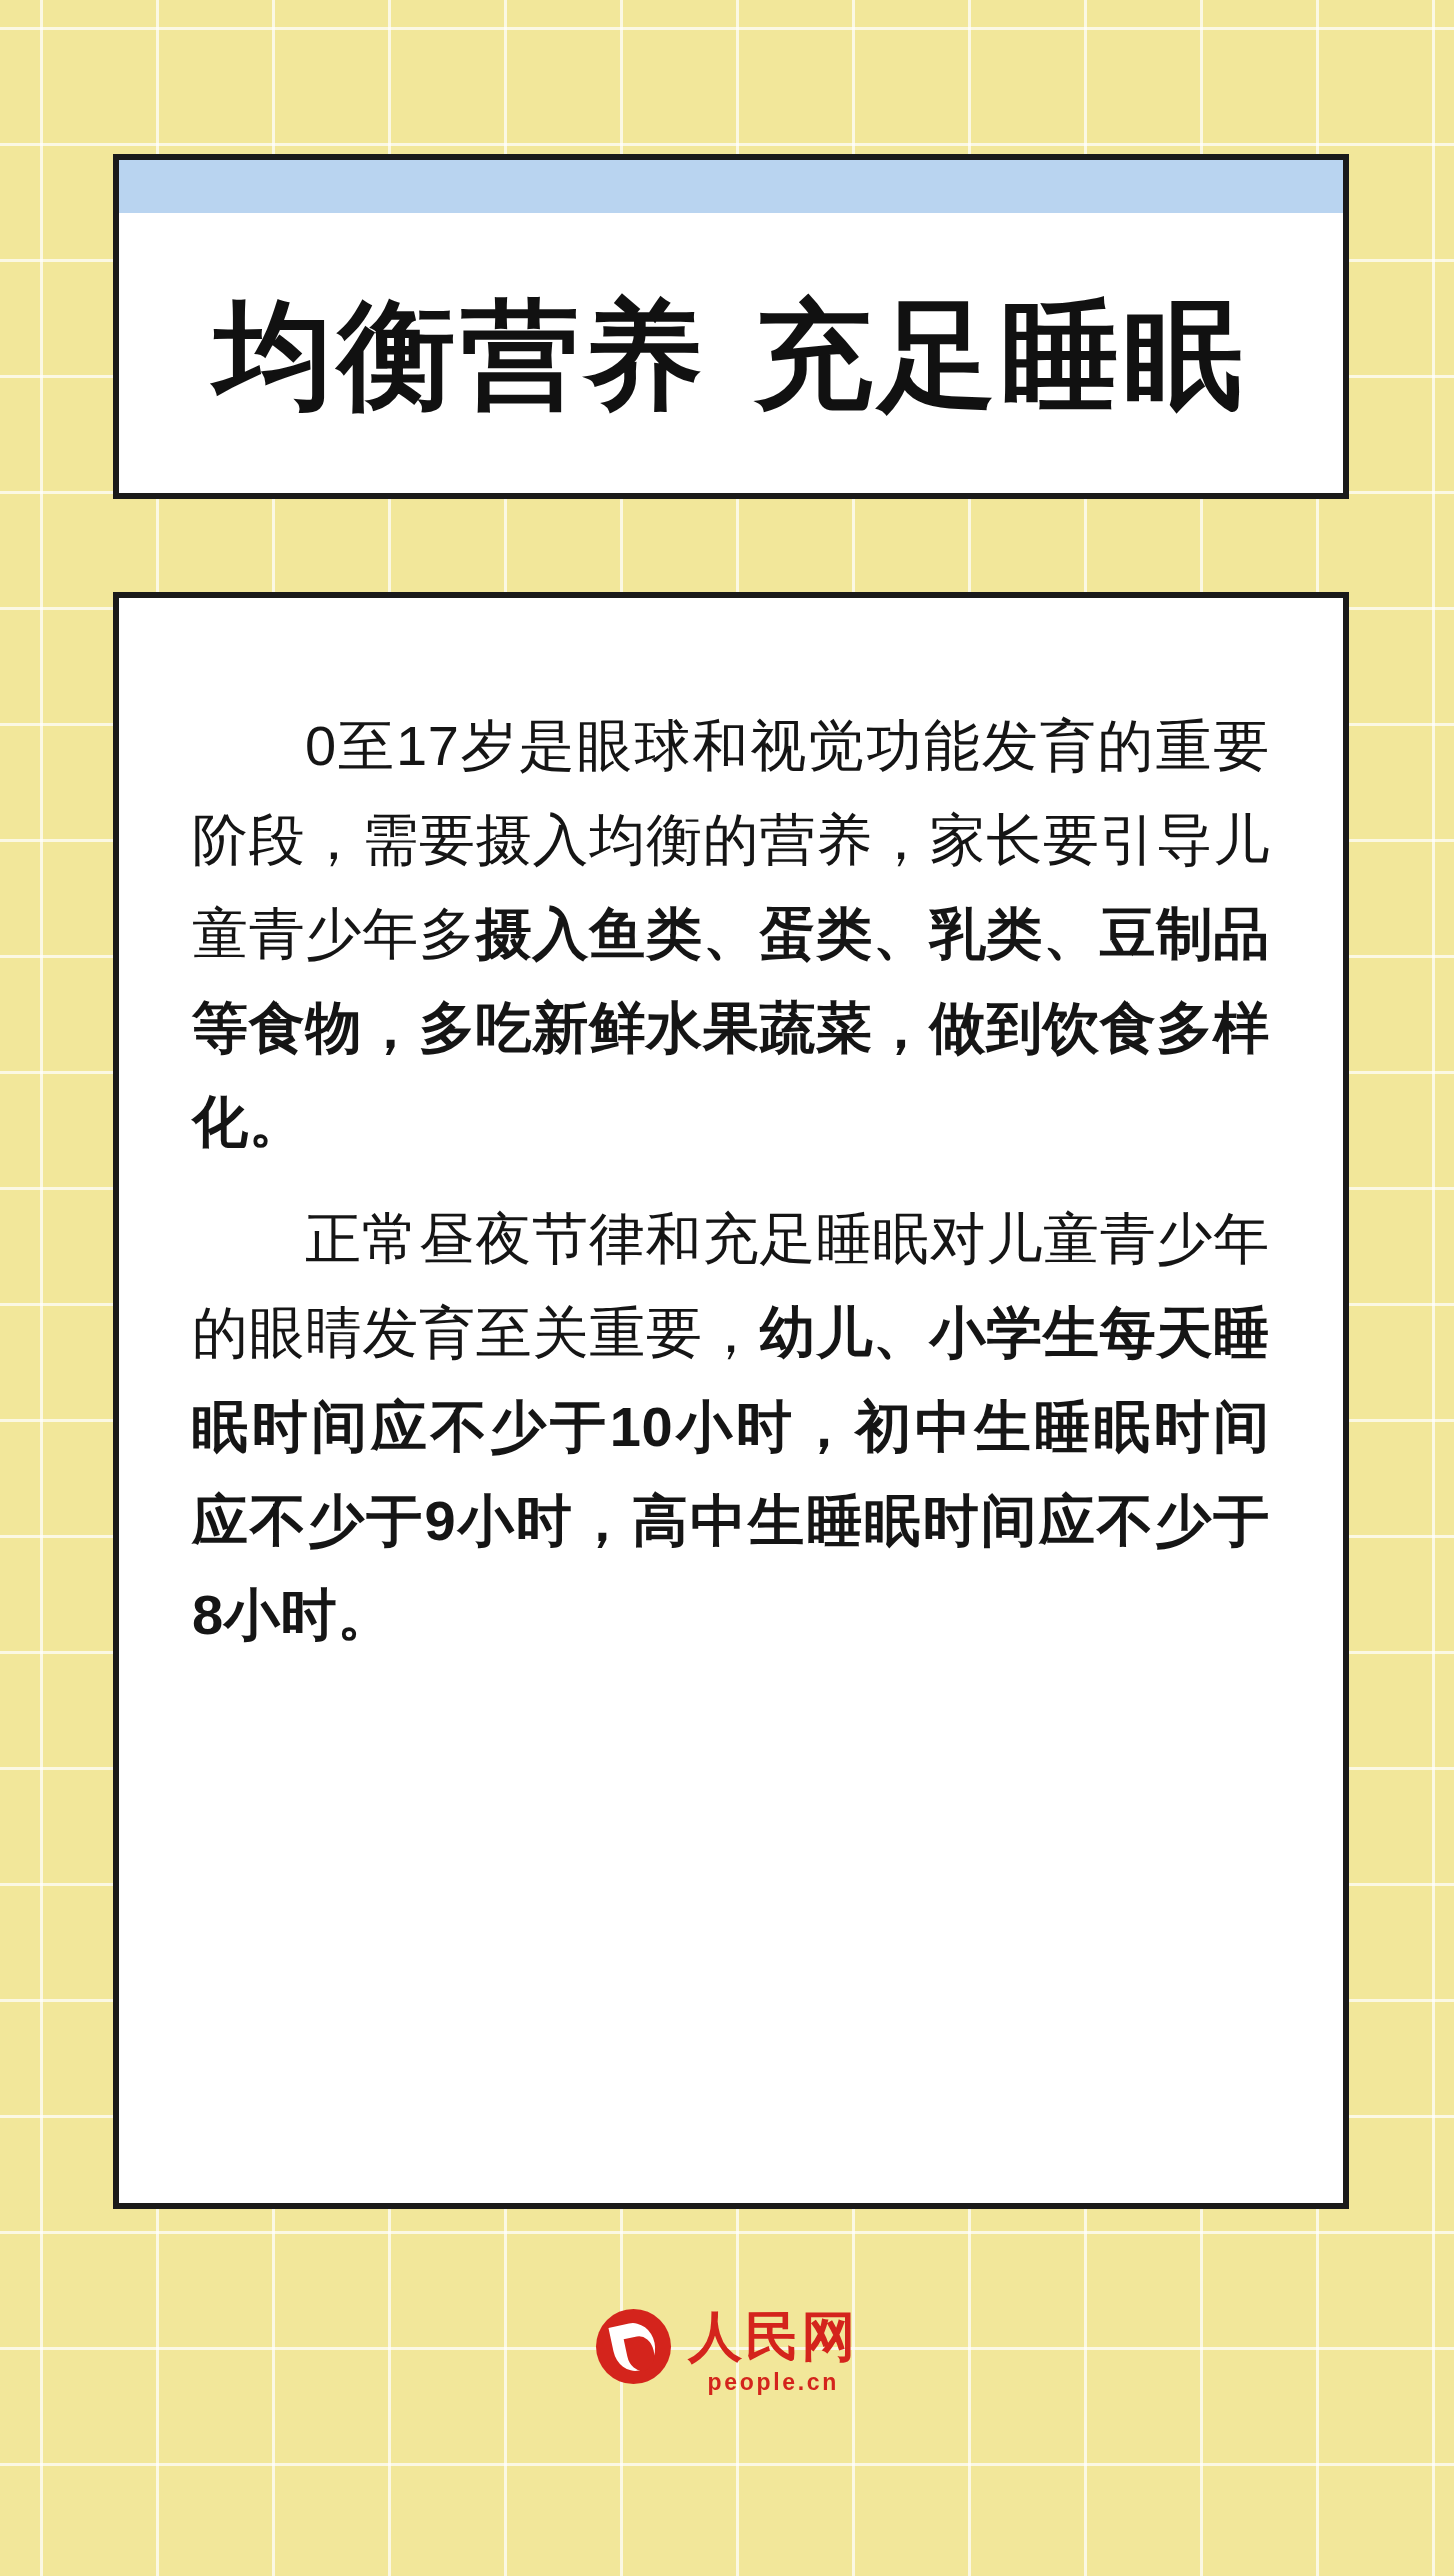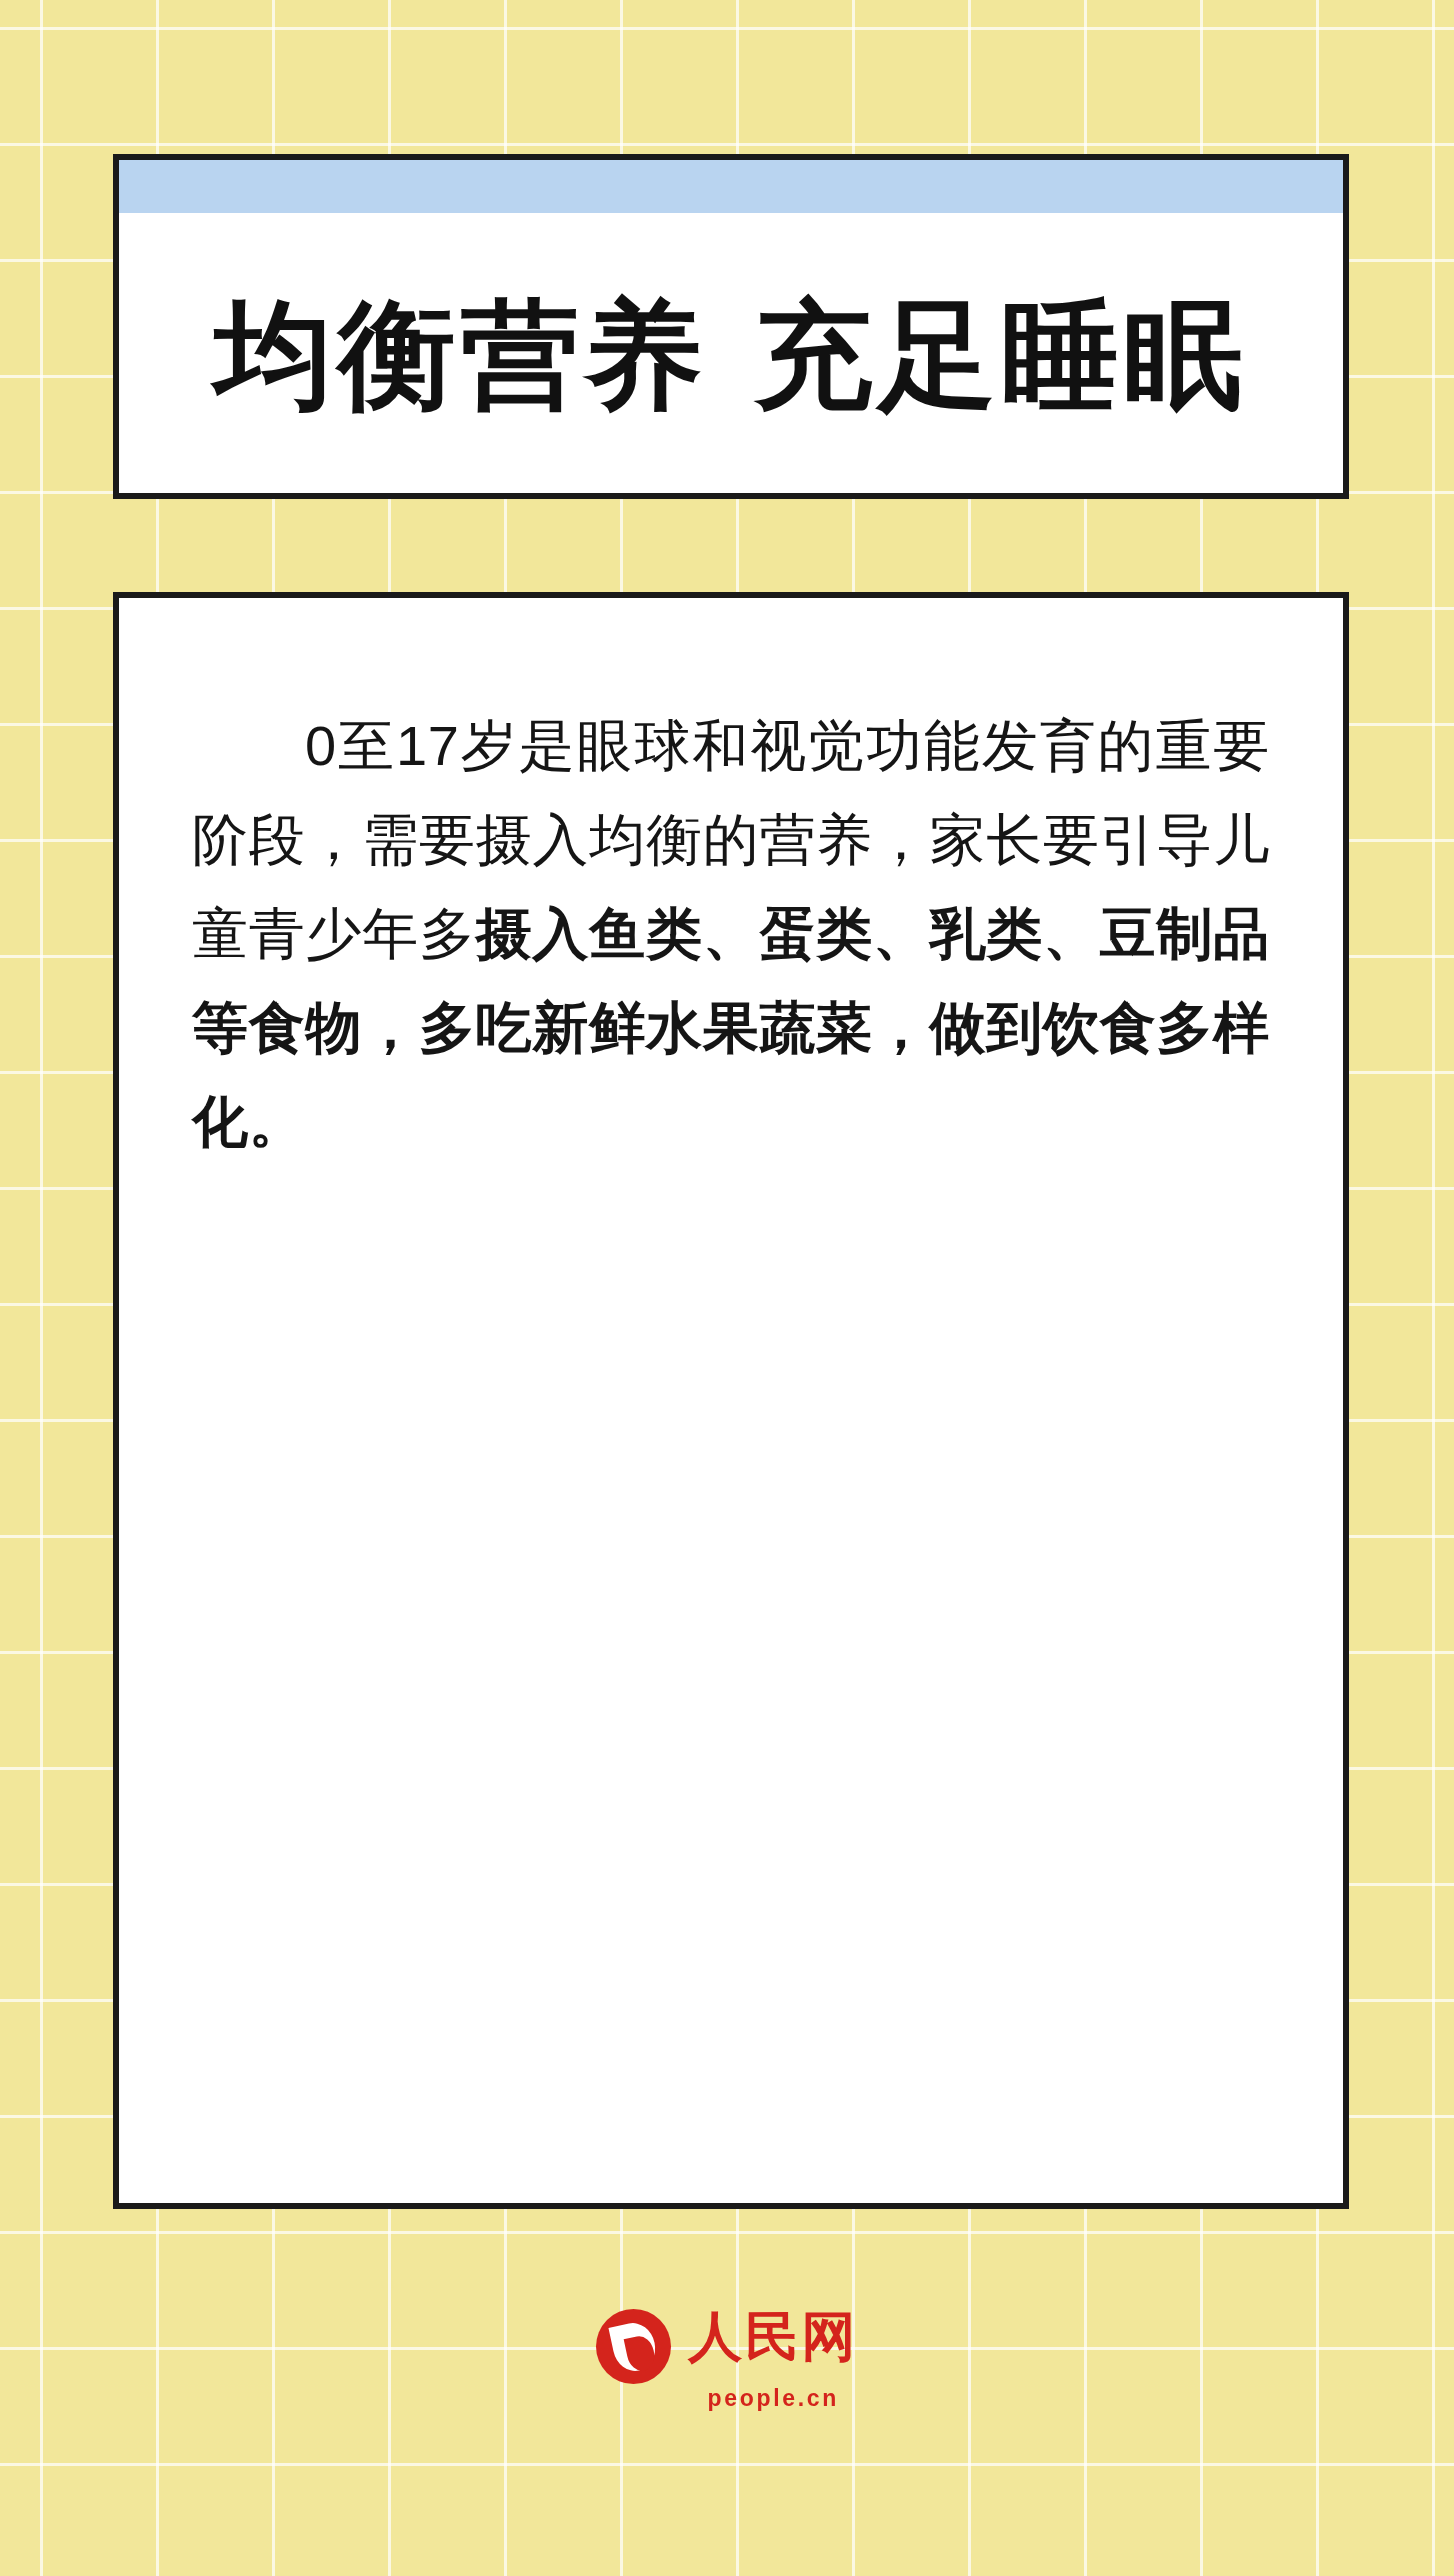--- a/index.html
+++ b/index.html
@@ -153,40 +153,43 @@
     font-size: 54px;
     color: #d4241c;
     letter-spacing: 2.7px;
   }
   .logo-en {
     font-family: "Liberation Sans", sans-serif;
     font-weight: 700;
     font-size: 23px;
     color: #d4241c;
     letter-spacing: 2.7px;
-    margin-top: 24px;
+    margin-top: 8px;
     text-align: center;
   }
 </style>
 </head>
 <body>
 
 <div class="bg-grid"></div>
 
 <div class="page">
 
   <div class="title-card">
     <div class="title-band"></div>
     <div class="title-text">均衡营养 充足睡眠</div>
   </div>
 
   <div class="body-card">
     <p class="para">
       <span>0至17岁是眼球和视觉功能发育的重要阶段，需要摄入均衡的营养，家长要引导儿童青少年多</span><b>摄入鱼类、蛋类、乳类、豆制品等食物，多吃新鲜水果蔬菜，做到饮食多样化。</b>
     </p>
+    <p class="para">
+      <span>正常昼夜节律和充足睡眠对儿童青少年的眼睛发育至关重要，</span><b>幼儿、小学生每天睡眠时间应不少于10小时，初中生睡眠时间应不少于9小时，高中生睡眠时间应不少于8小时。</b>
+    </p>
   </div>
 
   <div class="footer">
     <div class="logo-mark"></div>
     <div class="logo-words">
       <div class="logo-cn">人民网</div>
       <div class="logo-en">people.cn</div>
     </div>
   </div>
 

